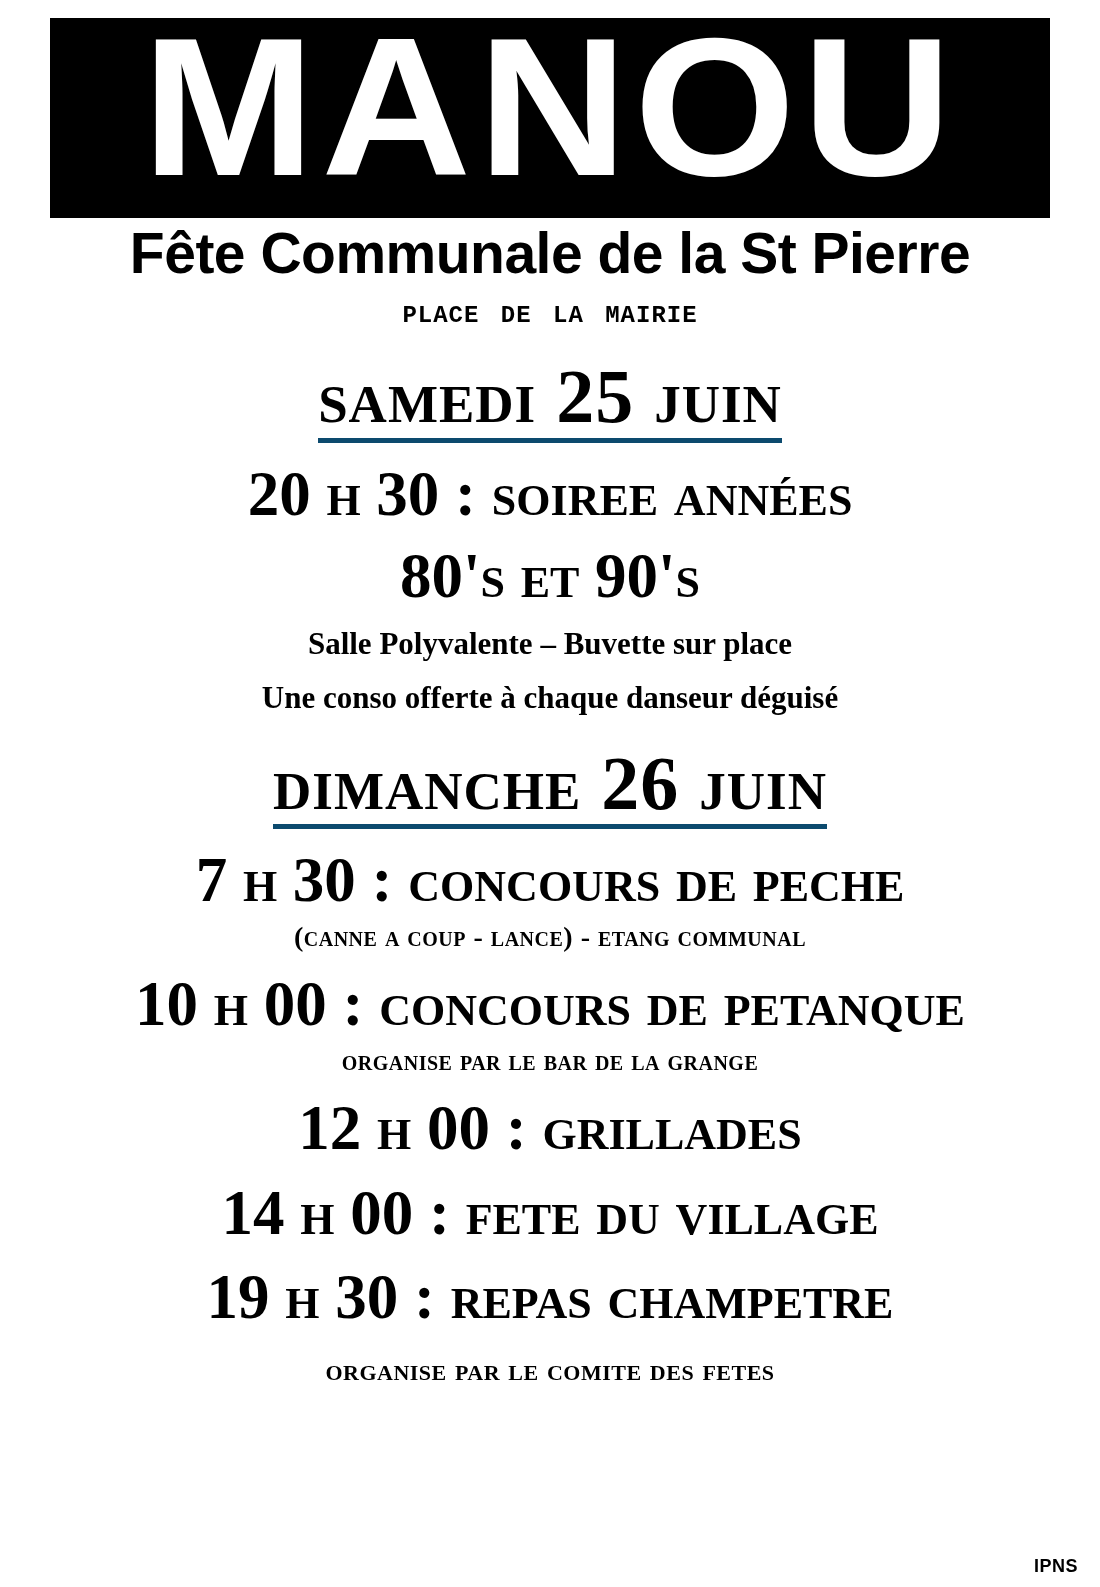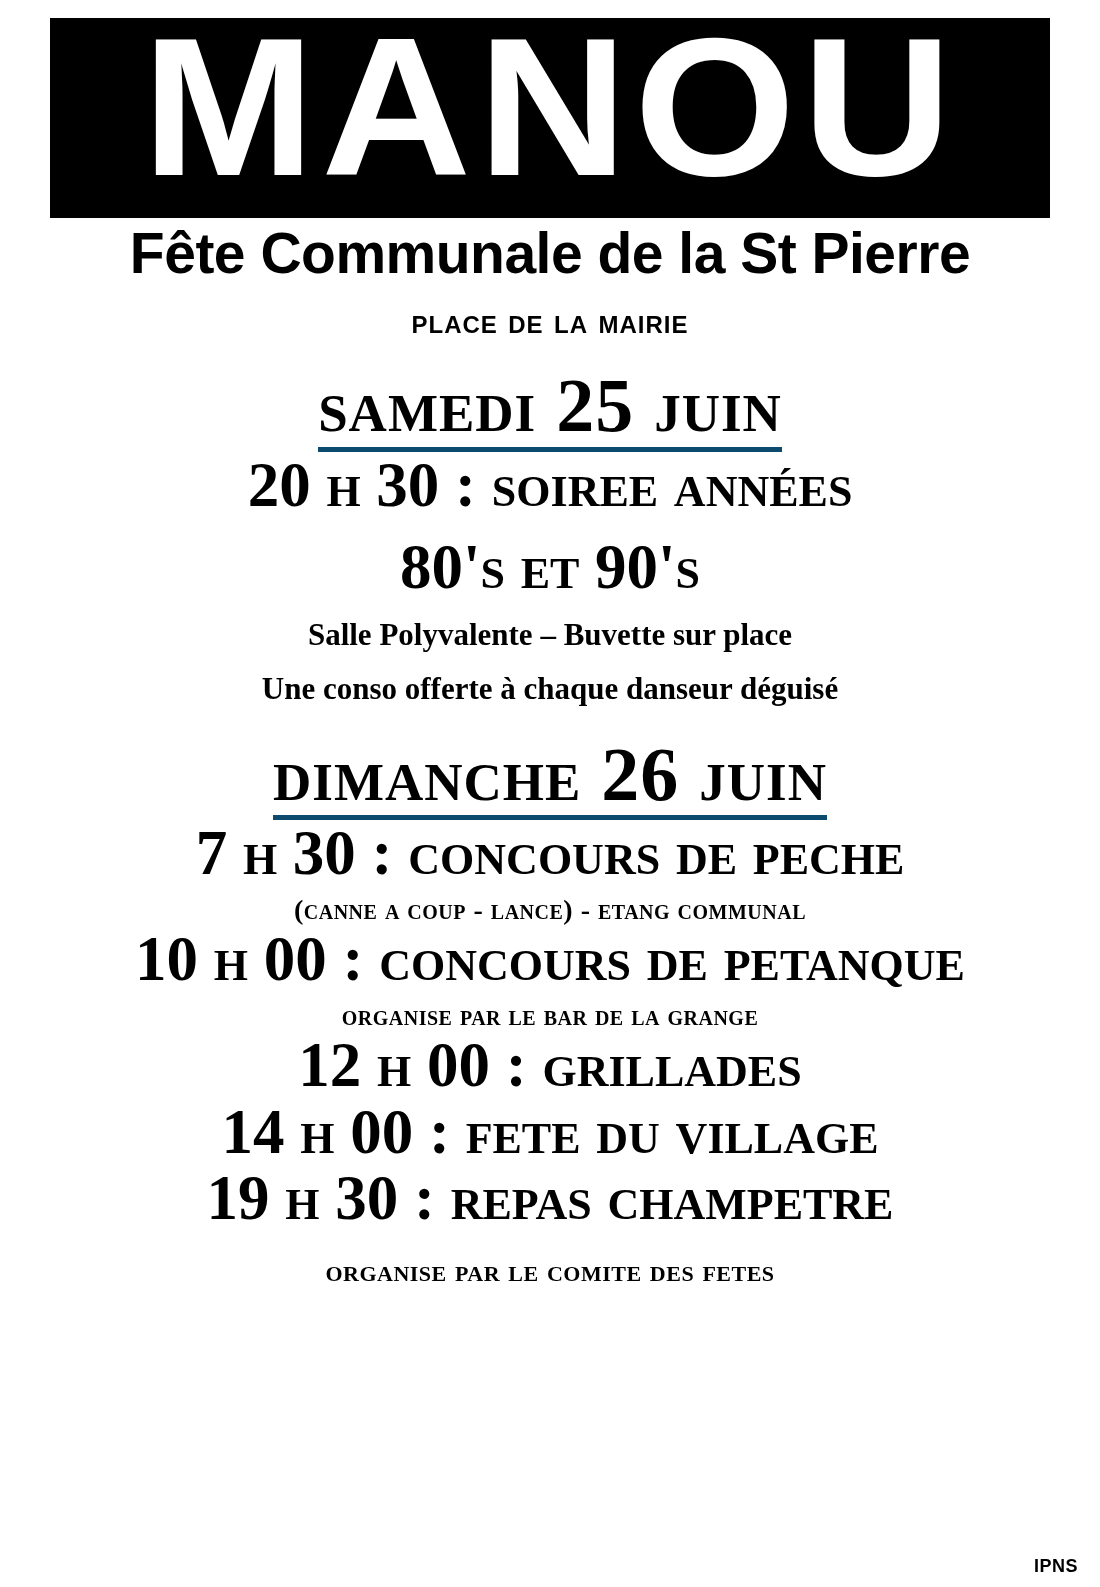--- a/index.html
+++ b/index.html
@@ -53,25 +53,25 @@
     font-weight: bold;
     font-size: 57px;
     line-height: 1.02;
     letter-spacing: -0.5px;
     margin-top: 6px;
     white-space: nowrap;
   }
 
   .place {
     text-align: center;
-    font-family: Liberation Sans, sans-serif;
+    font-family: Liberation Mono, monospace;
     font-weight: bold;
     font-size: 34px;
     letter-spacing: 1px;
-    margin-top: 20px;
+    margin-top: 12px;
     font-variant: small-caps;
     text-transform: lowercase;
   }
   .place::first-letter { font-size: 34px; }
 
   
   .sc {
     font-variant: small-caps;
     text-transform: lowercase;
   }
@@ -91,20 +91,21 @@
   }
   .day-wrap { width: 100%; text-align: center; }
 
   .event {
     text-align: center;
     font-family: "Liberation Serif", serif;
     font-weight: bold;
     font-size: 63px;
     line-height: 1.05;
     letter-spacing: 0px;
+    margin-top: 18px;
   }
   .event.two-line { margin-top: 16px; }
 
   .note {
     text-align: center;
     font-family: "Liberation Serif", serif;
     font-weight: bold;
     font-size: 31px;
     line-height: 1.35;
     margin-top: 14px;

